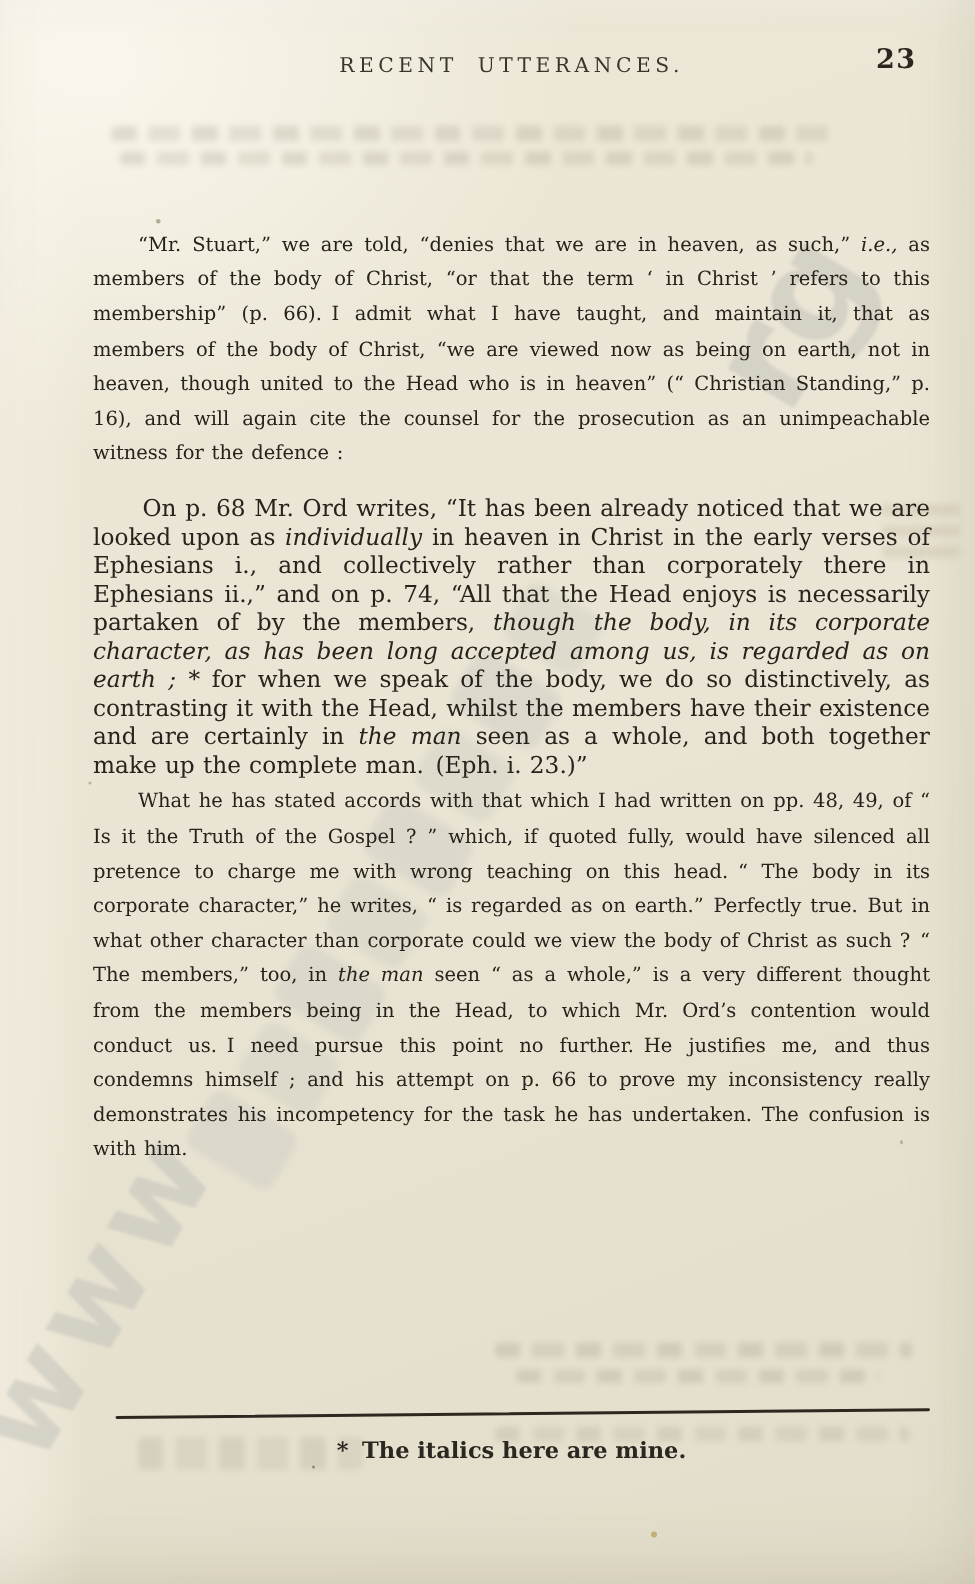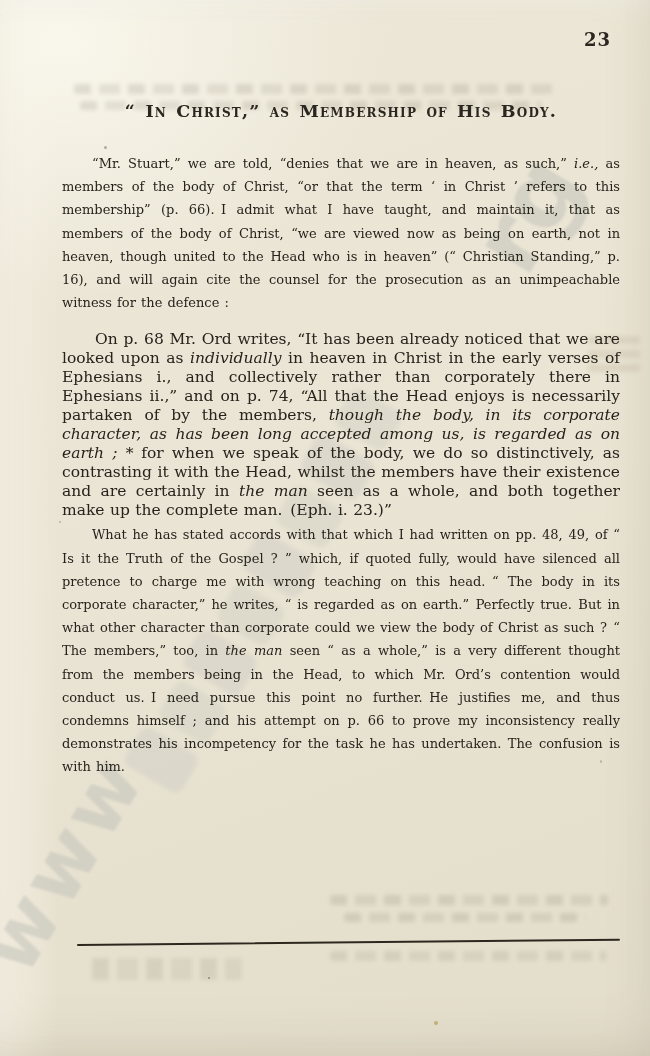--- a/index.html
+++ b/index.html
@@ -152,25 +152,28 @@
   <div class="ghost g5"></div>
   <div class="ghost g6"></div>
   <div class="ghost g7"></div>
 
   <div class="speck s1"></div>
   <div class="speck s2"></div>
   <div class="speck s3"></div>
   <div class="speck s4"></div>
   <div class="speck s5"></div>
 
+  <div class="running-head">RECENT UTTERANCES.</div>
   <div class="page-number">23</div>
 
-  <div class="heading">“ In Christ,” as Membership of His Body.</div>
 
   <div class="column">
     <p><span>“Mr. Stuart,” we are told, “denies that we are in heaven, as such,” </span><span class="it">i.e.,</span><span> as members of the body of Christ, “or that the term ‘ in Christ ’ refers to this membership” (p. 66). I admit what I have taught, and maintain it, that as members of the body of Christ, “we are viewed now as being on earth, not in heaven, though united to the Head who is in heaven” (“ Christian Standing,” p. 16), and will again cite the counsel for the prosecution as an unimpeachable witness for the defence :</span></p>
     <p class="quote"><span>On p. 68 Mr. Ord writes, “It has been already noticed that we are looked upon as </span><span class="it">individually</span><span> in heaven in Christ in the early verses of Ephesians i., and collectively rather than corporately there in Ephesians ii.,” and on p. 74, “All that the Head enjoys is necessarily partaken of by the members, </span><span class="it">though the body, in its corporate character, as has been long accepted among us, is regarded as on earth ;</span><span> * for when we speak of the body, we do so distinctively, as contrasting it with the Head, whilst the members have their existence and are certainly in </span><span class="it">the man</span><span> seen as a whole, and both together make up the complete man. (Eph. i. 23.)”</span></p>
     <p class="second"><span>What he has stated accords with that which I had written on pp. 48, 49, of “ Is it the Truth of the Gospel ? ” which, if quoted fully, would have silenced all pretence to charge me with wrong teaching on this head. “ The body in its corporate character,” he writes, “ is regarded as on earth.” Perfectly true. But in what other character than corporate could we view the body of Christ as such ? “ The members,” too, in </span><span class="it">the man</span><span> seen “ as a whole,” is a very different thought from the members being in the Head, to which Mr. Ord’s contention would conduct us. I need pursue this point no further. He justifies me, and thus condemns himself ; and his attempt on p. 66 to prove my inconsistency really demonstrates his incompetency for the task he has undertaken. The confusion is with him.</span></p>
   </div>
 
   <div class="rule"></div>
+  <div class="footnote">
+    <span class="marker">*</span><span>The italics here are mine.</span>
+  </div>
 
 </div>
 
 </body></html>

